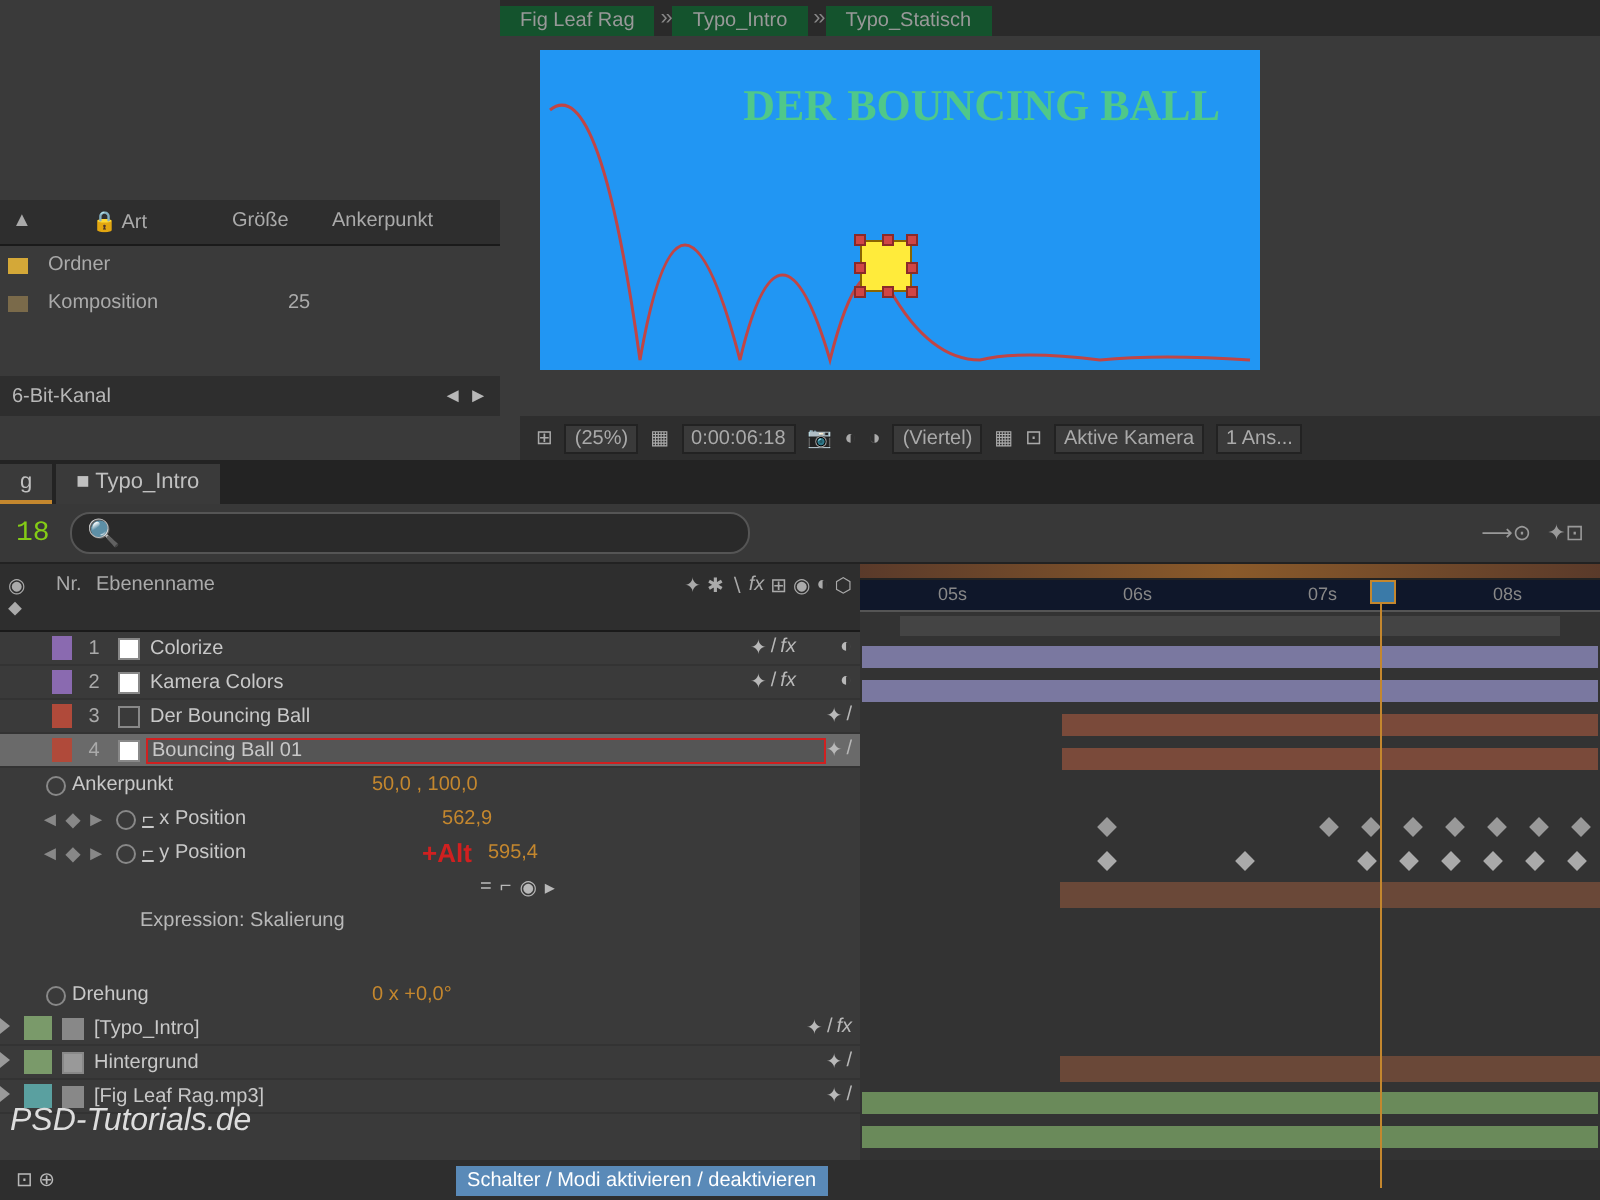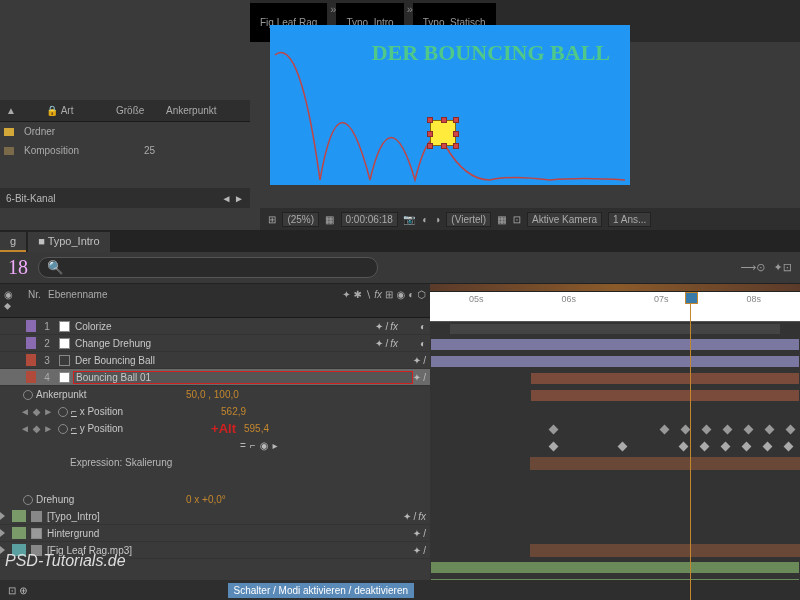--- a/index.html
+++ b/index.html
@@ -12,53 +12,53 @@
 .proj-col.name{width:100px}
 .proj-col.type{width:70px}
 .proj-col.size{width:50px}
 .proj-col.rate{width:60px}
 .project-row{display:flex;padding:2px 0;align-items:center}
 .folder-icon{width:10px;height:8px;background:#d4a838;margin:0 4px}
 .comp-icon{width:10px;height:8px;background:#7a6a4a;margin:0 4px}
 .file-icon{width:10px;height:8px;background:#6a6a6a;margin:0 4px}
 .preview-area{flex:1;background:#3a3a3a;position:relative}
 .comp-tabs{display:flex;padding:3px 0 0 250px;background:#2a2a2a}
-.comp-tab{padding:14px 10px;background:#000000;color:#999;font-size:10px;margin-right:3px;cursor:pointer}
+.comp-tab{padding:2px 10px;background:#14532d;color:#999;font-size:10px;margin-right:3px;cursor:pointer}
 .comp-viewer{position:absolute;left:270px;top:25px;width:360px;height:160px;background:#2196f3;overflow:visible}
 .bouncing-title{position:absolute;top:15px;right:20px;color:#4fc88a;font-weight:bold;font-size:22px;font-family:Georgia,serif}
 .ball{position:absolute;left:160px;top:95px;width:26px;height:26px;background:#ffeb3b;border:1px solid #8a6500}
 .handle{position:absolute;width:6px;height:6px;background:#d04545;border:1px solid #8a2a2a}
 .viewer-controls{position:absolute;bottom:0;left:260px;right:0;height:22px;background:#2e2e2e;display:flex;align-items:center;padding:0 8px;gap:6px;font-size:10px;color:#aaa}
 .dropdown{background:#3a3a3a;border:1px solid #222;padding:1px 4px;color:#aaa}
 .bit-bar{position:absolute;bottom:22px;left:0;width:250px;height:20px;background:#2e2e2e;display:flex;align-items:center;padding:0 6px;font-size:10px}
 .timeline-area{position:relative;height:370px;background:#3a3a3a}
 .tl-tabs{display:flex;background:#232323;padding-top:2px}
 .tl-tab{padding:3px 10px;background:#3a3a3a;color:#c0c0c0;font-size:11px;margin-right:2px;cursor:pointer}
 .tl-tab.active{background:#3a3a3a;border-bottom:2px solid #c4872e}
 .tl-toolbar{display:flex;align-items:center;padding:4px 8px;background:#383838;border-bottom:1px solid #222}
-.timecode-big{color:#f0abfc;font-size:20px;font-family:Liberation Serif, serif;margin-right:10px}
+.timecode-big{color:#84cc16;font-size:14px;font-family:Liberation Mono, monospace;margin-right:10px}
 .search-box{flex:1;max-width:340px;background:#2a2a2a;border:1px solid #555;border-radius:10px;padding:2px 8px;color:#888}
 .tl-icons{margin-left:auto;display:flex;gap:8px;color:#999}
 .tl-header{display:flex;background:#2e2e2e;padding:3px 0;border-bottom:1px solid #1a1a1a;font-size:10px;color:#aaa}
 .th{padding:2px 4px}
 .timeline-body{display:flex;flex:1}
 .layer-panel{width:430px;background:#3a3a3a}
 .layer-row{display:flex;align-items:center;height:17px;border-bottom:1px solid #333;font-size:10px}
 .layer-row.sel{background:#6a6a6a}
 .color-tag{width:10px;height:12px;margin:0 2px}
 .layer-num{width:18px;text-align:center;color:#aaa}
 .layer-square{width:11px;height:11px;border:1px solid #888;margin:0 3px}
 .layer-name{flex:1;padding-left:2px;color:#c8c8c8}
 .layer-icons{display:flex;gap:2px;padding-right:4px}
 .prop-row{display:flex;align-items:center;height:17px;font-size:10px;padding-left:20px}
 .prop-name{width:150px;color:#c8c8c8}
 .prop-val{color:#c4872e}
 .stopwatch{width:10px;height:10px;border:1px solid #888;border-radius:50%;margin:0 3px}
 .track-area{flex:1;background:#333;position:relative;overflow:hidden}
-.ruler{height:38px;background:#ffffff;display:flex;position:relative;border-bottom:1px solid #555}
+.ruler{height:24px;background:#0f172a;display:flex;position:relative;border-bottom:1px solid #555}
 .ruler-nav{position:absolute;top:0;left:0;right:0;height:8px;background:linear-gradient(to right,#5a3a2a,#8a5a2a,#5a3a2a);border-bottom:1px solid #222}
 .ruler-marks{position:absolute;top:10px;left:0;right:0;display:flex;justify-content:space-around;color:#888;font-size:9px}
 .playhead{position:absolute;top:10px;left:260px;width:1px;height:400px;background:#c4872e;z-index:5}
 .playhead::before{content:'';position:absolute;top:-2px;left:-5px;width:11px;height:10px;background:#3a7aa8;border:1px solid #c4872e;z-index:6}
 .track-row{height:17px;position:relative;border-bottom:1px solid #333}
 .layer-bar{position:absolute;top:2px;height:13px;background:#5a5870;border:1px solid #333}
 .layer-bar.brown{background:#7a4a3a}
 .keyframes{position:absolute;top:5px;height:8px;display:flex;gap:14px}
 .kf{width:7px;height:7px;background:#999;transform:rotate(45deg)}
 .kf.g{background:#aaa}
@@ -181,21 +181,21 @@
             <span>/</span>
             <span style="font-style:italic">fx</span>
             <span style="margin-left:20px">◐</span>
           </span>
       </div>
       <div class="layer-row">
         <span style="width:24px"></span>
         <span class="color-tag" style="background:#8a6ab0"></span>
         <span class="layer-num">2</span>
         <span class="layer-square" style="background:#fff"></span>
-        <span class="layer-name">Change Drehung</span>
+        <span class="layer-name">Kamera Colors</span>
         <span class="layer-icons">
             <span>✦</span>
             <span>/</span>
             <span style="font-style:italic">fx</span>
             <span style="margin-left:20px">◐</span>
           </span>
       </div>
       <div class="layer-row">
         <span style="width:24px"></span>
         <span class="color-tag" style="background:#b04a3a"></span>

